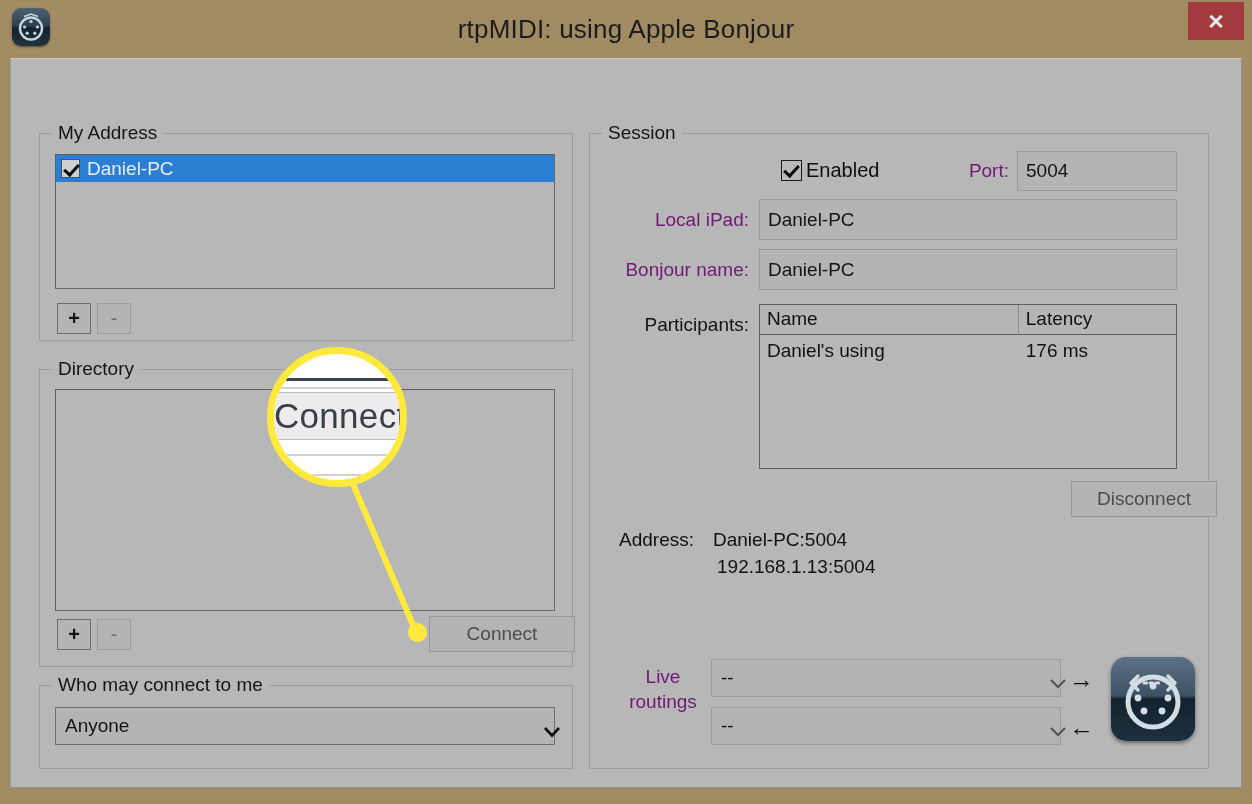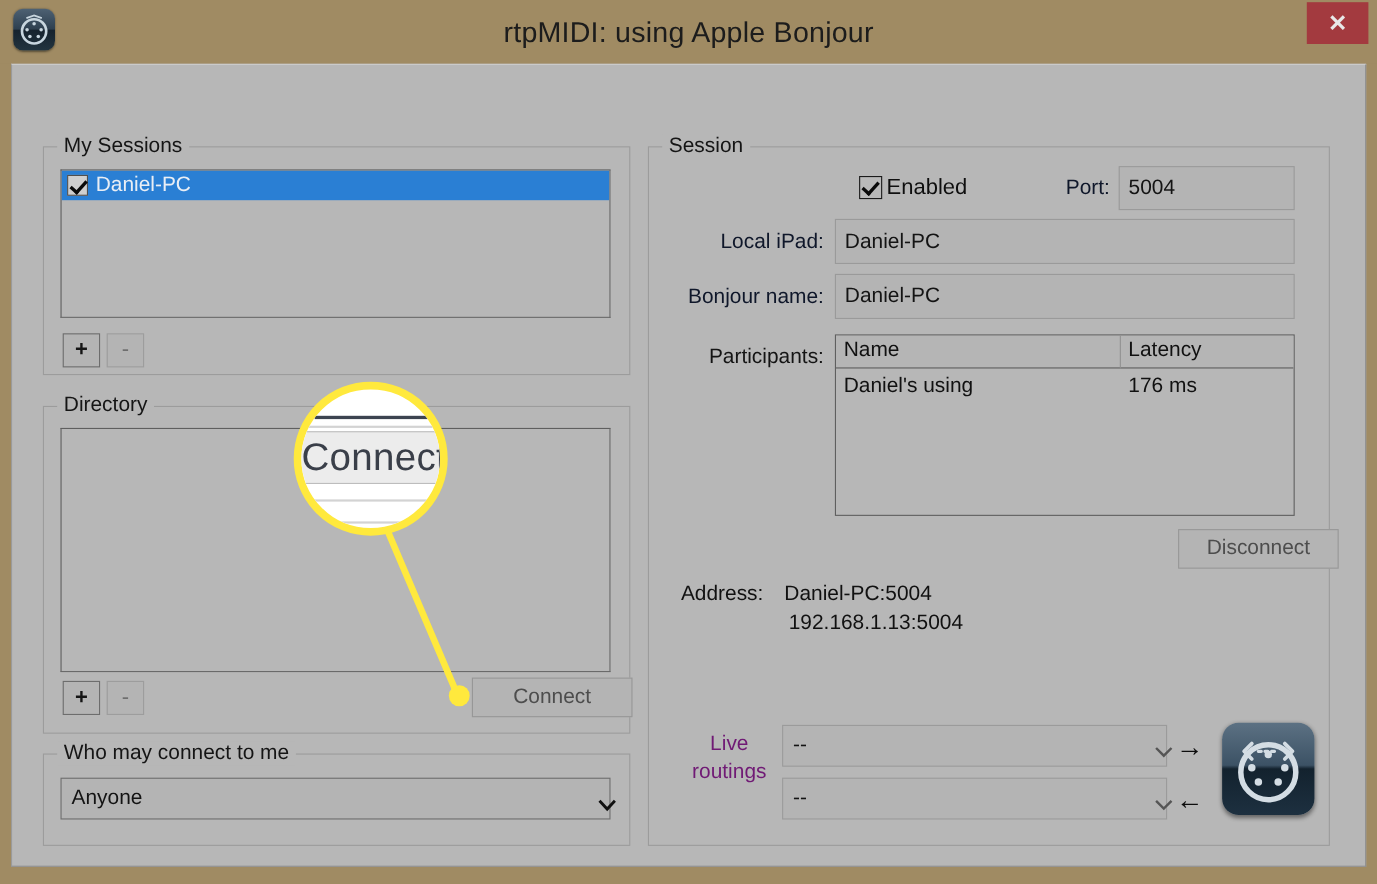--- a/index.html
+++ b/index.html
@@ -254,21 +254,21 @@
     left: 8px; top: 50%;
     transform: translateY(-50%);
     font-size: 19px;
     color: #141414;
     white-space: nowrap;
   }
 
   .flabel {
     position: absolute;
     font-size: 19px;
-    color: #0f172a;
+    color: #701a75;
     text-align: right;
     white-space: nowrap;
   }
   .flabel.dark { color: #141414; }
 
   
   #participants {
     position: absolute;
     background: #b7b7b7;
     border: 1px solid #5f5f5f;
@@ -420,21 +420,21 @@
 
     <div id="close-button">
       <span class="x">✕</span>
     </div>
   </div>
 
   <div id="client">
 
 
     <div class="group" style="left:28px; top:74px; width:534px; height:208px;">
-      <div class="glabel">My Sessions</div>
+      <div class="glabel">My Address</div>
     </div>
 
     <div class="listbox" style="left:44px; top:95px; width:500px; height:135px;">
       <div id="session-row">
         <div class="cbox checked"></div>
         <span class="label">Daniel-PC</span>
       </div>
     </div>
 
     <div class="smallbtn strong" style="left:46px; top:244px;">+</div>

